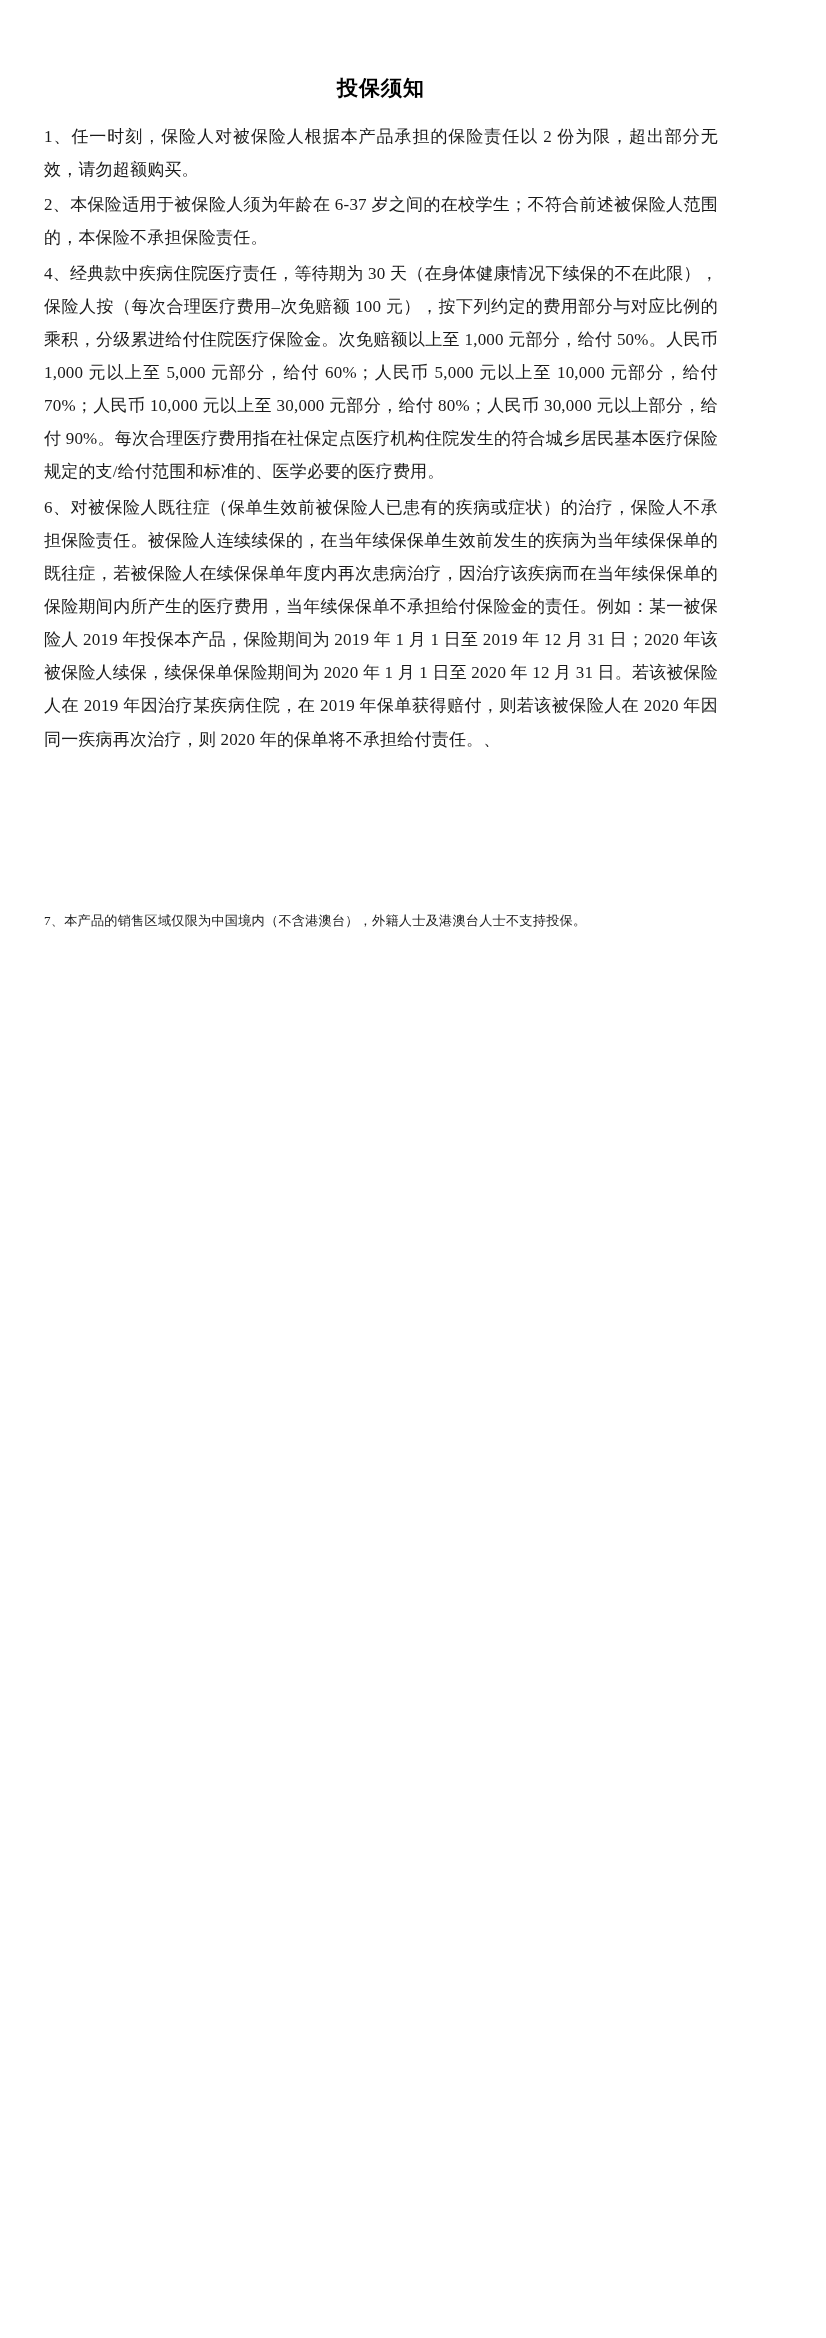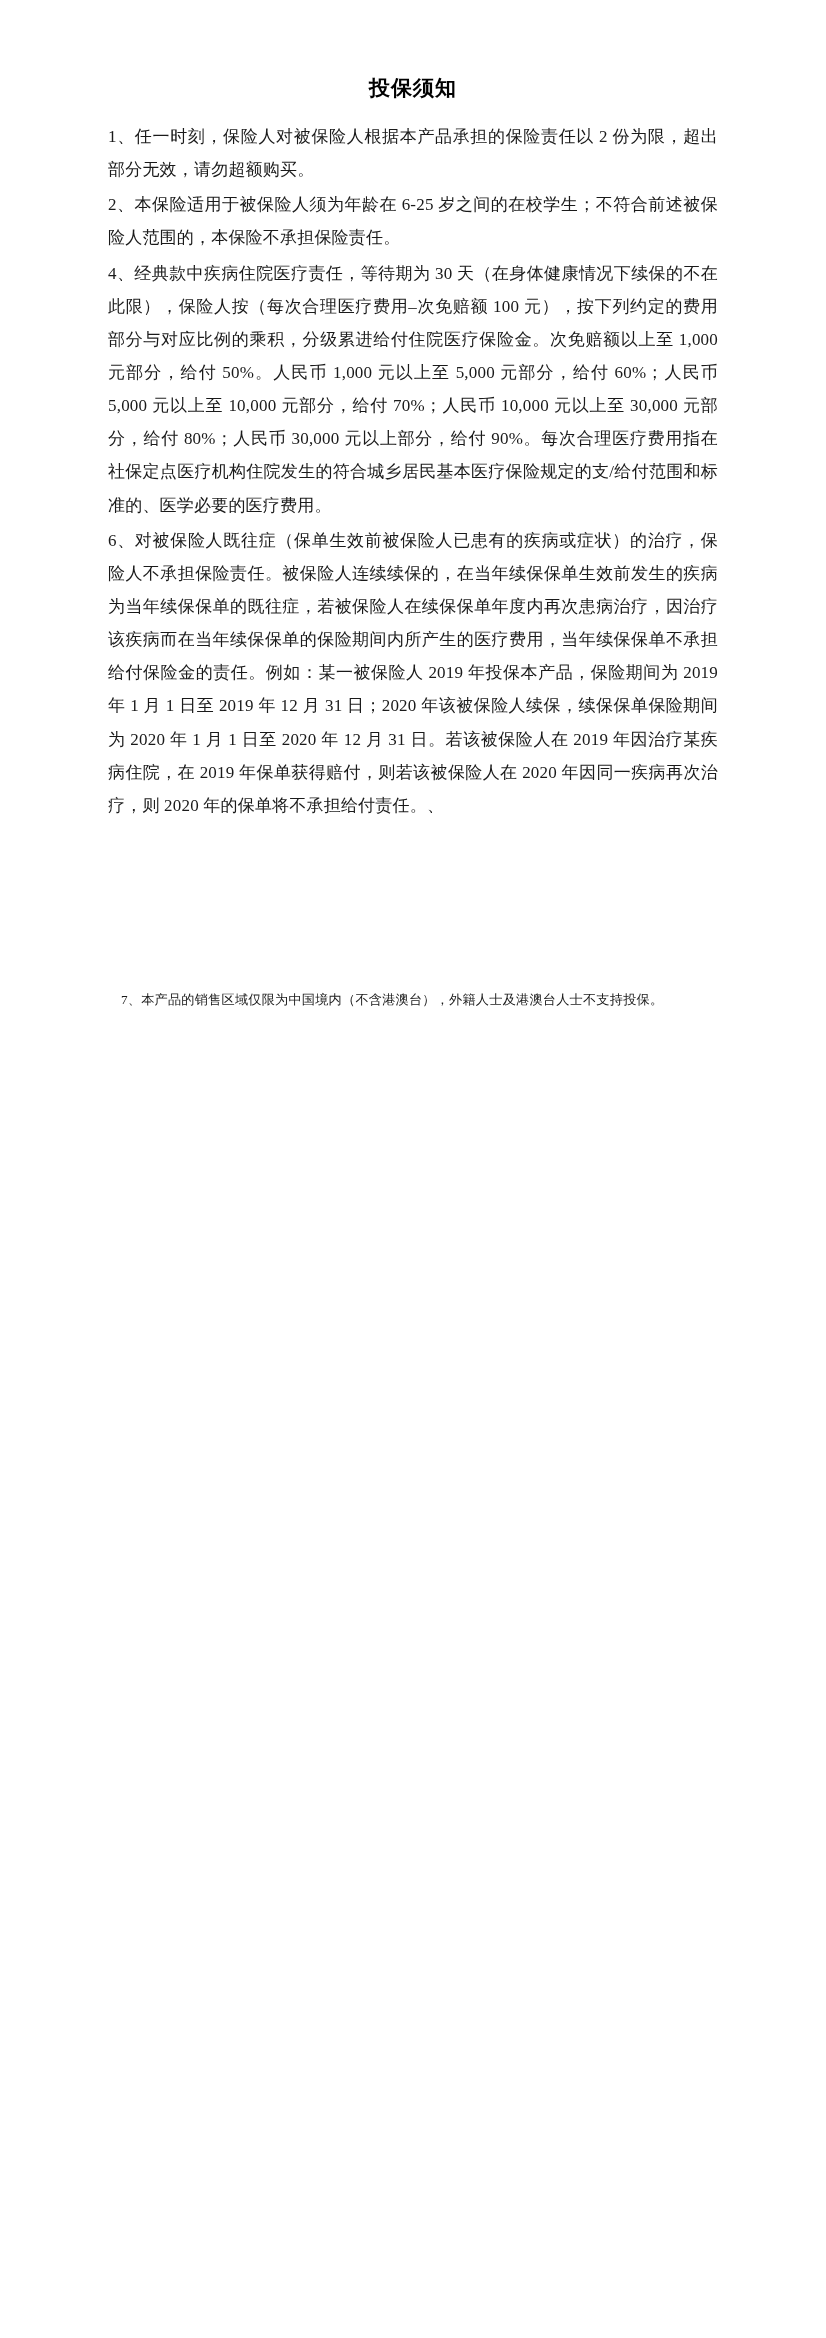--- a/index.html
+++ b/index.html
@@ -12,21 +12,21 @@
     height: 2338px;
     font-family: "Liberation Serif", "DejaVu Serif", serif;
     color: #1a1a1a;
     position: relative;
     overflow: hidden;
   }
   .page {
     width: 826px;
     height: 2338px;
     box-sizing: border-box;
-    padding: 60px 108px 0 108px;
+    padding: 60px 108px 0 44px;
     background: #ffffff;
   }
   .doc-title {
     text-align: center;
     font-size: 21px;
     font-weight: bold;
     letter-spacing: 1px;
     margin: 14px 0 18px 0;
     color: #000000;
     font-family: "Liberation Serif", "DejaVu Serif", serif;
@@ -41,34 +41,34 @@
     letter-spacing: 0.2px;
   }
   .spacer-block {
     height: 150px;
   }
   .tail-para {
     font-size: 13.2px;
     line-height: 1.95;
     text-align: justify;
     text-justify: inter-ideograph;
-    margin: 13px;
+    margin: 0;
     color: #1a1a1a;
     letter-spacing: 0.2px;
   }
 </style>
 </head>
 <body>
 
 <div class="page">
 
   <h1 class="doc-title">投保须知</h1>
 
   <p class="para">1、任一时刻，保险人对被保险人根据本产品承担的保险责任以 2 份为限，超出部分无效，请勿超额购买。</p>
-  <p class="para">2、本保险适用于被保险人须为年龄在 6-25 岁之间的在校学生；不符合前述被保险人范围的，本保险不承担保险责任。</p>
+  <p class="para">2、本保险适用于被保险人须为年龄在 6-37 岁之间的在校学生；不符合前述被保险人范围的，本保险不承担保险责任。</p>
   <p class="para">4、经典款中疾病住院医疗责任，等待期为 30 天（在身体健康情况下续保的不在此限），保险人按（每次合理医疗费用–次免赔额 100 元），按下列约定的费用部分与对应比例的乘积，分级累进给付住院医疗保险金。次免赔额以上至 1,000 元部分，给付 50%。人民币 1,000 元以上至 5,000 元部分，给付 60%；人民币 5,000 元以上至 10,000 元部分，给付 70%；人民币 10,000 元以上至 30,000 元部分，给付 80%；人民币 30,000 元以上部分，给付 90%。每次合理医疗费用指在社保定点医疗机构住院发生的符合城乡居民基本医疗保险规定的支/给付范围和标准的、医学必要的医疗费用。</p>
   <p class="para">6、对被保险人既往症（保单生效前被保险人已患有的疾病或症状）的治疗，保险人不承担保险责任。被保险人连续续保的，在当年续保保单生效前发生的疾病为当年续保保单的既往症，若被保险人在续保保单年度内再次患病治疗，因治疗该疾病而在当年续保保单的保险期间内所产生的医疗费用，当年续保保单不承担给付保险金的责任。例如：某一被保险人 2019 年投保本产品，保险期间为 2019 年 1 月 1 日至 2019 年 12 月 31 日；2020 年该被保险人续保，续保保单保险期间为 2020 年 1 月 1 日至 2020 年 12 月 31 日。若该被保险人在 2019 年因治疗某疾病住院，在 2019 年保单获得赔付，则若该被保险人在 2020 年因同一疾病再次治疗，则 2020 年的保单将不承担给付责任。、</p>
 
   <div class="spacer-block"></div>
 
   <p class="tail-para">7、本产品的销售区域仅限为中国境内（不含港澳台），外籍人士及港澳台人士不支持投保。</p>
 
 </div>
 
 </body></html>

